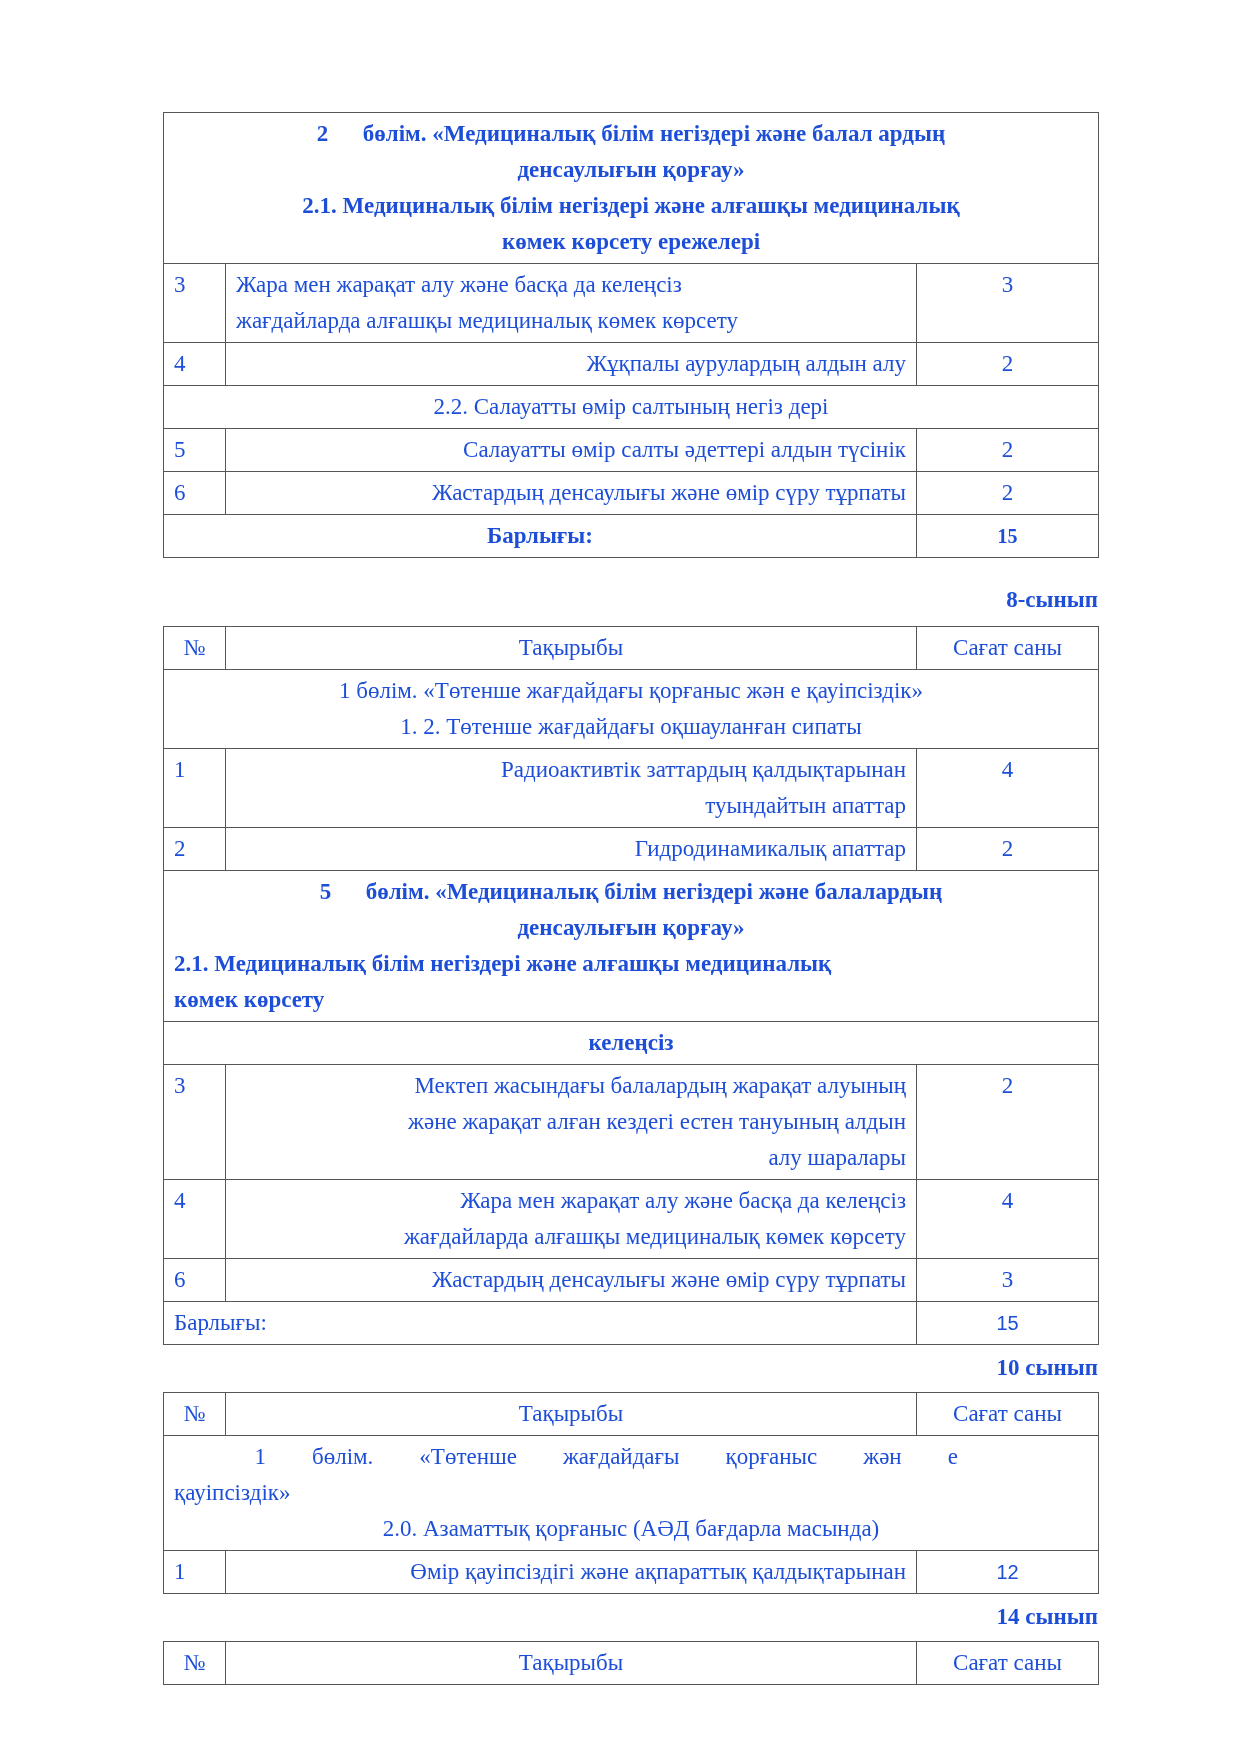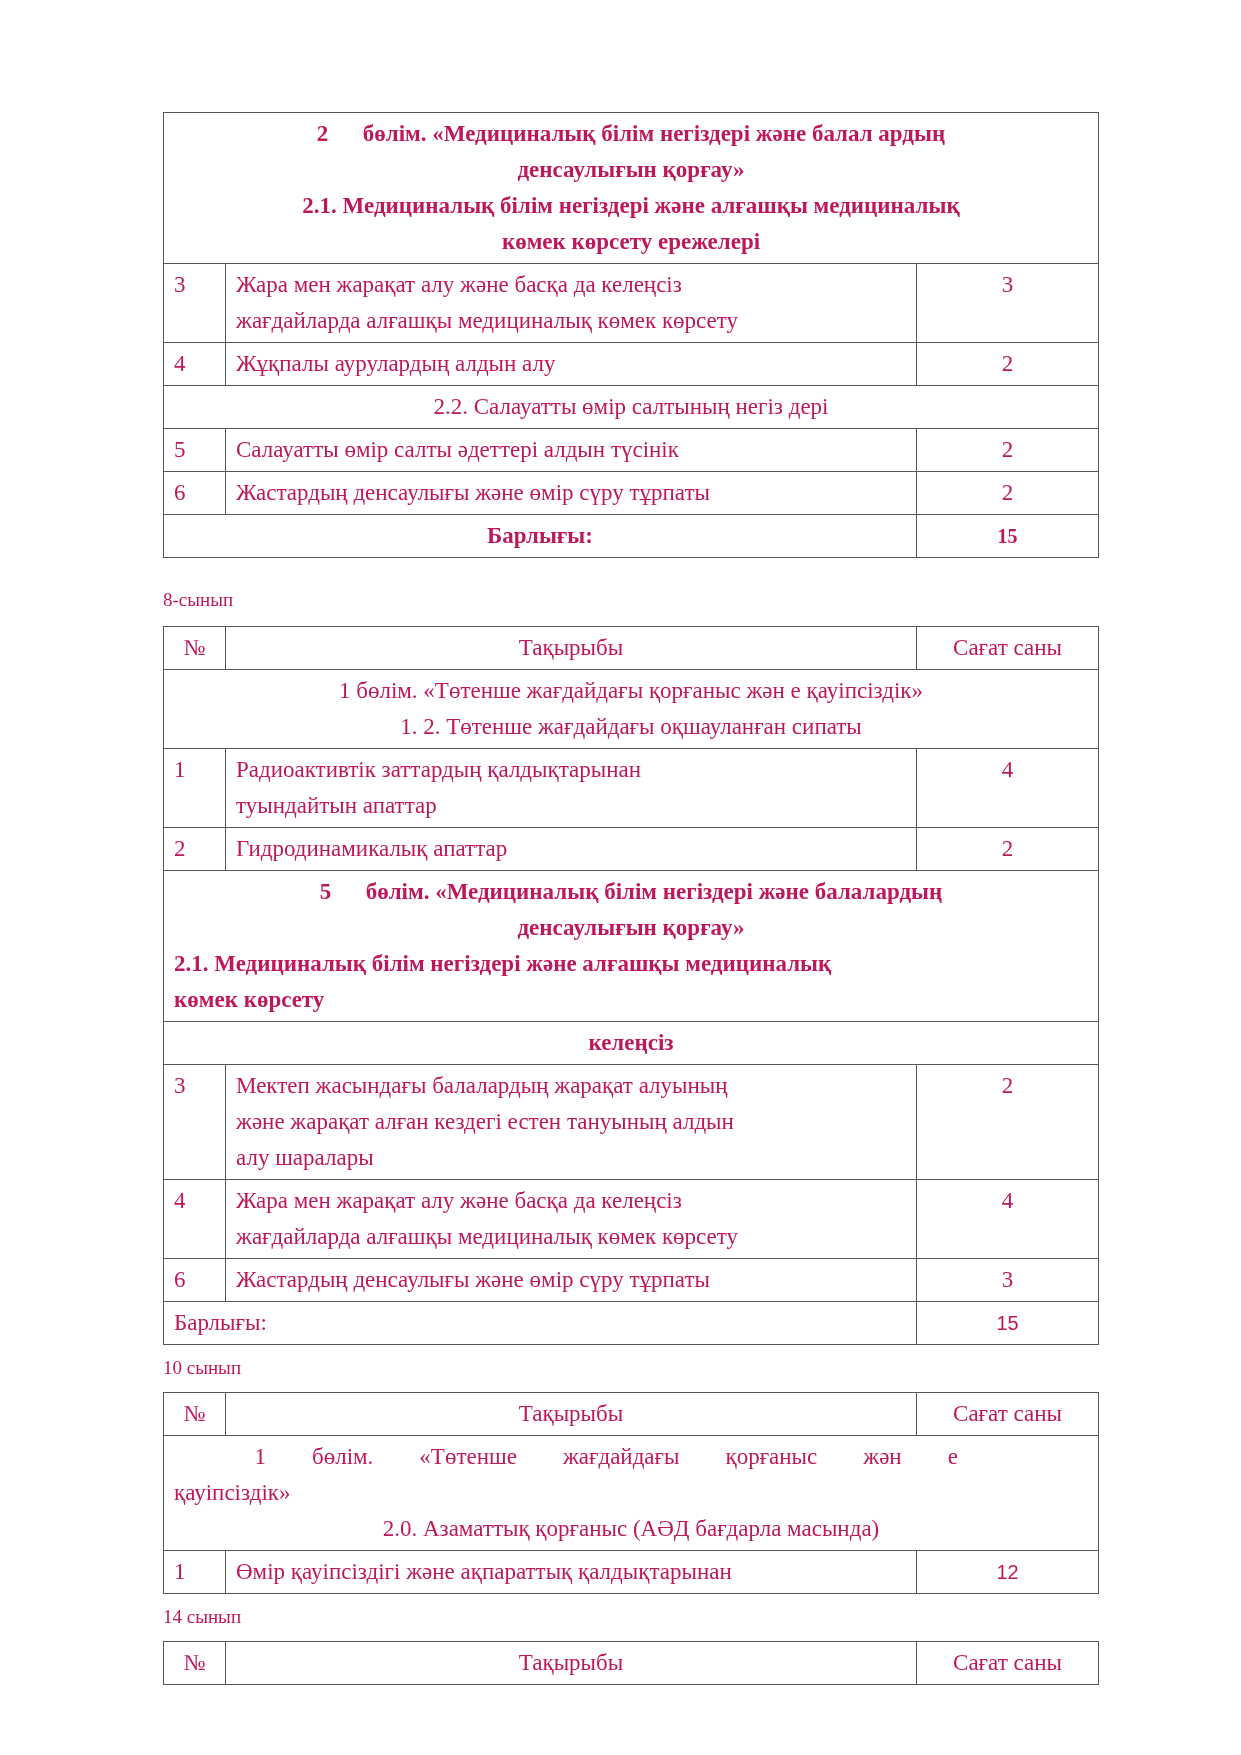--- a/index.html
+++ b/index.html
@@ -3,51 +3,51 @@
 <meta charset="utf-8">
 <style>
   html, body { margin: 0; padding: 0; background: #ffffff; }
   .page {
     position: relative;
     width: 1073px;
     height: 1755px;
     background: #ffffff;
     box-sizing: border-box;
     padding: 112px 0 0 163px;
-    color: #be185d;
+    color: #1d4ed8;
     font-family: "Liberation Serif", "DejaVu Serif", serif;
     font-size: 23px;
   }
   table.doc {
     border-collapse: collapse;
     table-layout: fixed;
     width: 935px;
     background: #fff;
   }
   table.doc td {
     border: 1px solid #565656;
     vertical-align: top;
     padding: 3px 10px;
     line-height: 36px;
     overflow: hidden;
   }
   td.num   { text-align: left; padding-left: 10px; }
   td.hrs   { text-align: center; }
   td.hdr   { text-align: center; }
-  .pre     { white-space: pre-wrap; }
+  .pre     { white-space: pre-wrap; text-align: right; }
   .center  { text-align: center; }
   .left    { text-align: left; }
   .bold    { font-weight: bold; }
   .sansnum { font-family: "Liberation Sans", "DejaVu Sans", sans-serif; font-size: 20px; line-height: 34px; }
   .serifnum-bold { font-weight: bold; font-size: 20px; line-height: 34px; }
   .class-heading {
     width: 935px;
-    text-align: left;
-    font-weight: normal;
-    font-size: 19px;
+    text-align: right;
+    font-weight: bold;
+    font-size: 23px;
     line-height: 32px;
   }
   .gap-lg { margin: 26px 0 10px 0; }
   .gap-sm { margin: 7px 0 8px 0; }
   .mb0 { margin-bottom: 0; }
 </style>
 </head>
 <body>
 
 <div class="page">

